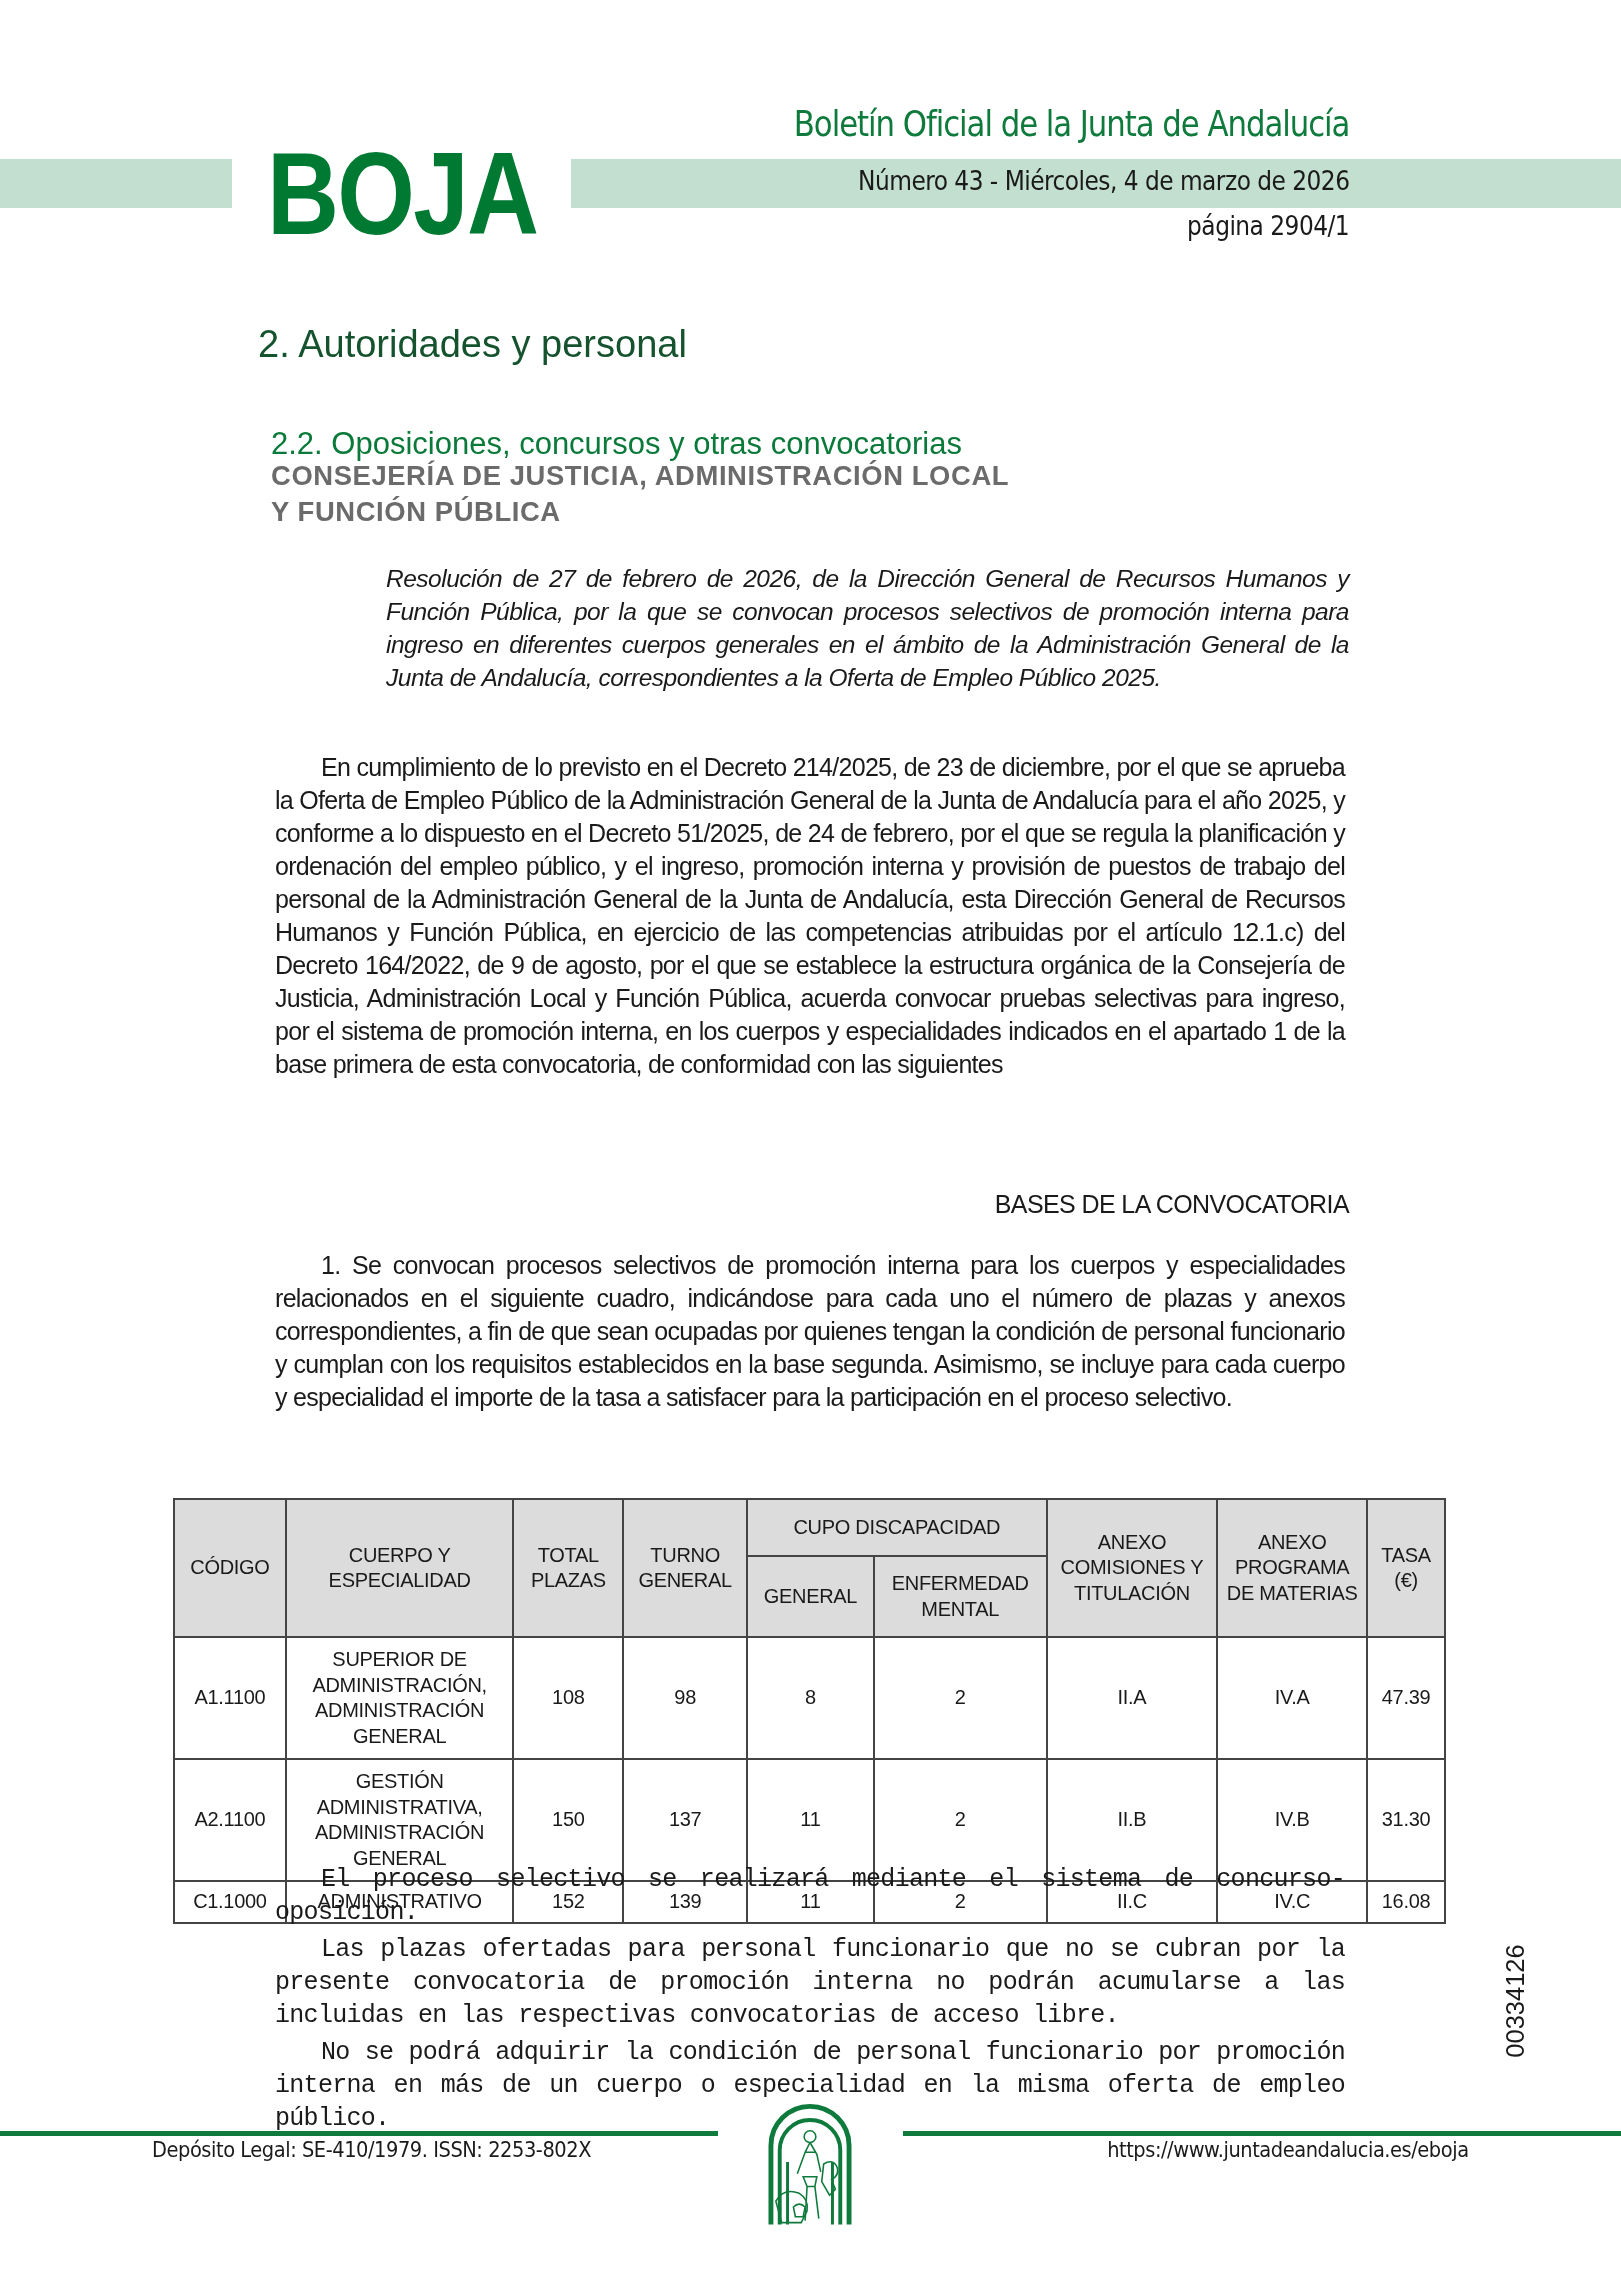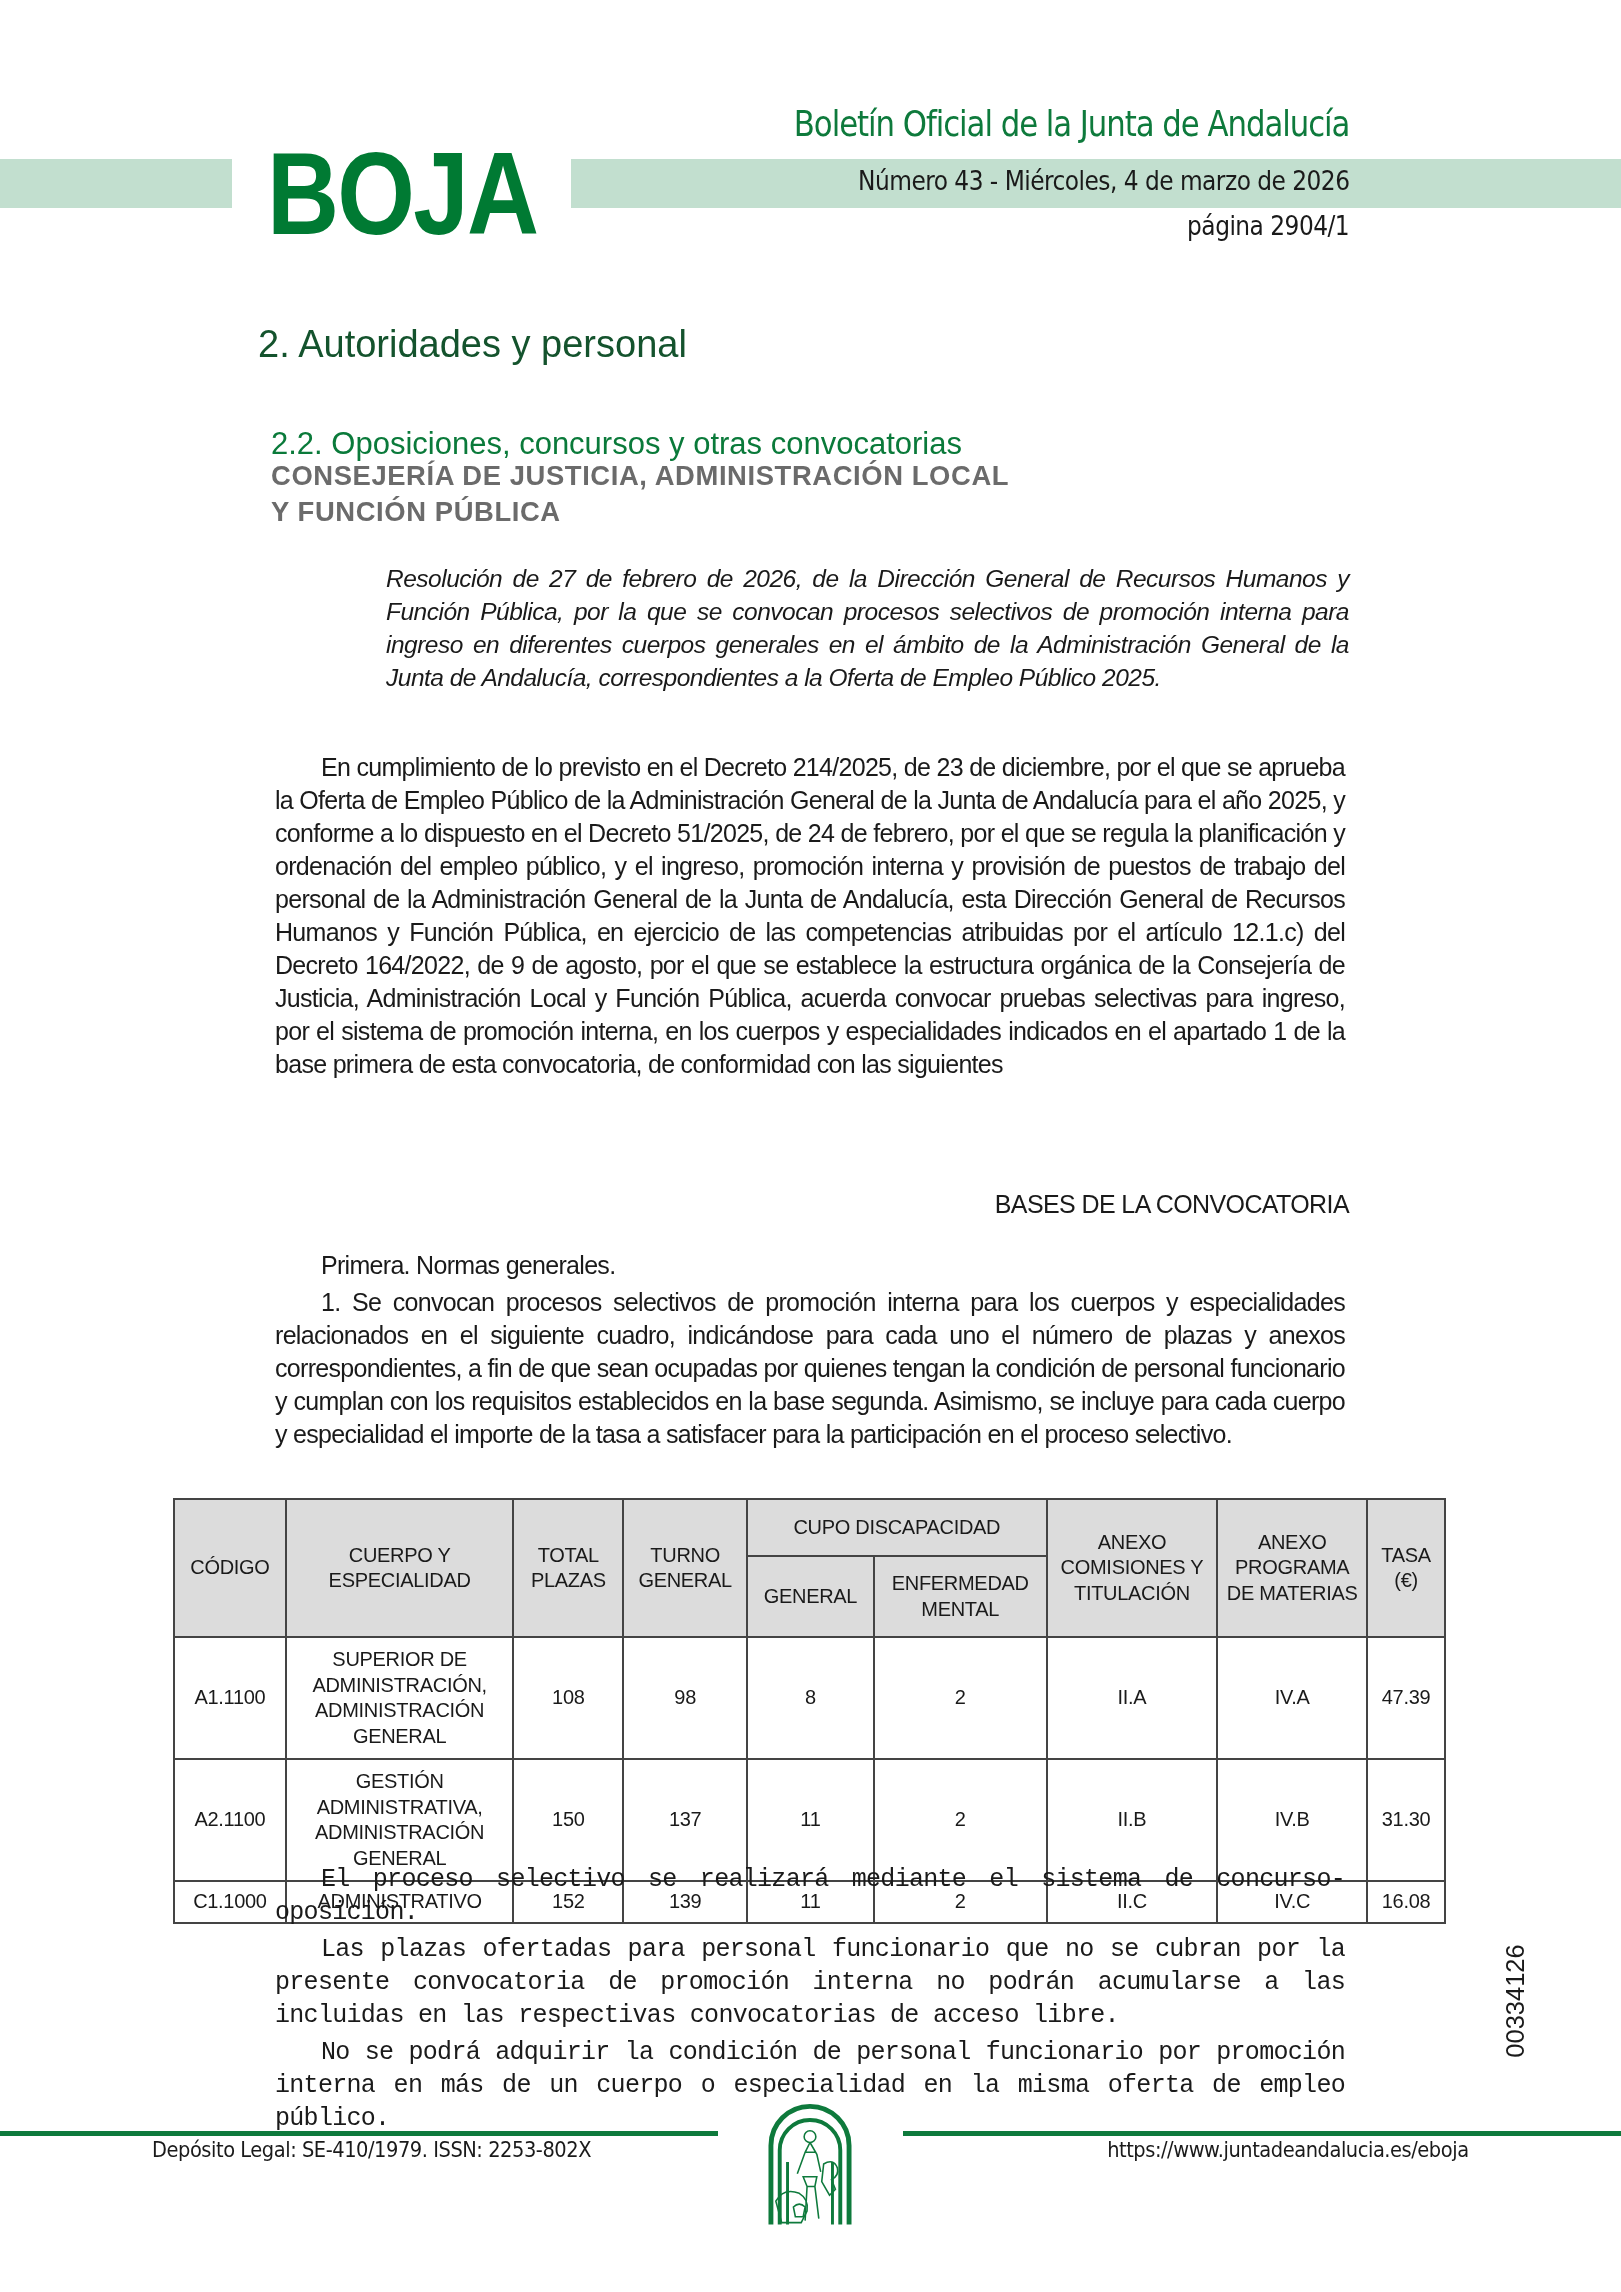--- a/index.html
+++ b/index.html
@@ -57,21 +57,20 @@
 
 <div class="abs res">Resolución de 27 de febrero de 2026, de la Dirección General de Recursos Humanos y Función Pública, por la que se convocan procesos selectivos de promoción interna para ingreso en diferentes cuerpos generales en el ámbito de la Administración General de la Junta de Andalucía, correspondientes a la Oferta de Empleo Público 2025.</div>
 
 <div class="abs body" style="top:747px;">
   <p>En cumplimiento de lo previsto en el Decreto 214/2025, de 23 de diciembre, por el que se aprueba la Oferta de Empleo Público de la Administración General de la Junta de Andalucía para el año 2025, y conforme a lo dispuesto en el Decreto 51/2025, de 24 de febrero, por el que se regula la planificación y ordenación del empleo público, y el ingreso, promoción interna y provisión de puestos de trabajo del personal de la Administración General de la Junta de Andalucía, esta Dirección General de Recursos Humanos y Función Pública, en ejercicio de las competencias atribuidas por el artículo 12.1.c) del Decreto 164/2022, de 9 de agosto, por el que se establece la estructura orgánica de la Consejería de Justicia, Administración Local y Función Pública, acuerda convocar pruebas selectivas para ingreso, por el sistema de promoción interna, en los cuerpos y especialidades indicados en el apartado 1 de la base primera de esta convocatoria, de conformidad con las siguientes</p>
 </div>
 
 <div class="abs center-title" style="top:1190px;">BASES DE LA CONVOCATORIA</div>
 
 <div class="abs body" style="top:1245px;">
-  <p>Primera. Normas generales.</p>
   <p>1. Se convocan procesos selectivos de promoción interna para los cuerpos y especialidades relacionados en el siguiente cuadro, indicándose para cada uno el número de plazas y anexos correspondientes, a fin de que sean ocupadas por quienes tengan la condición de personal funcionario y cumplan con los requisitos establecidos en la base segunda. Asimismo, se incluye para cada cuerpo y especialidad el importe de la tasa a satisfacer para la participación en el proceso selectivo.</p>
 </div>
 
 <table class="plazas">
   <colgroup>
     <col style="width:112px">
       <col style="width:228px">
       <col style="width:110px">
       <col style="width:124px">
       <col style="width:127px">

